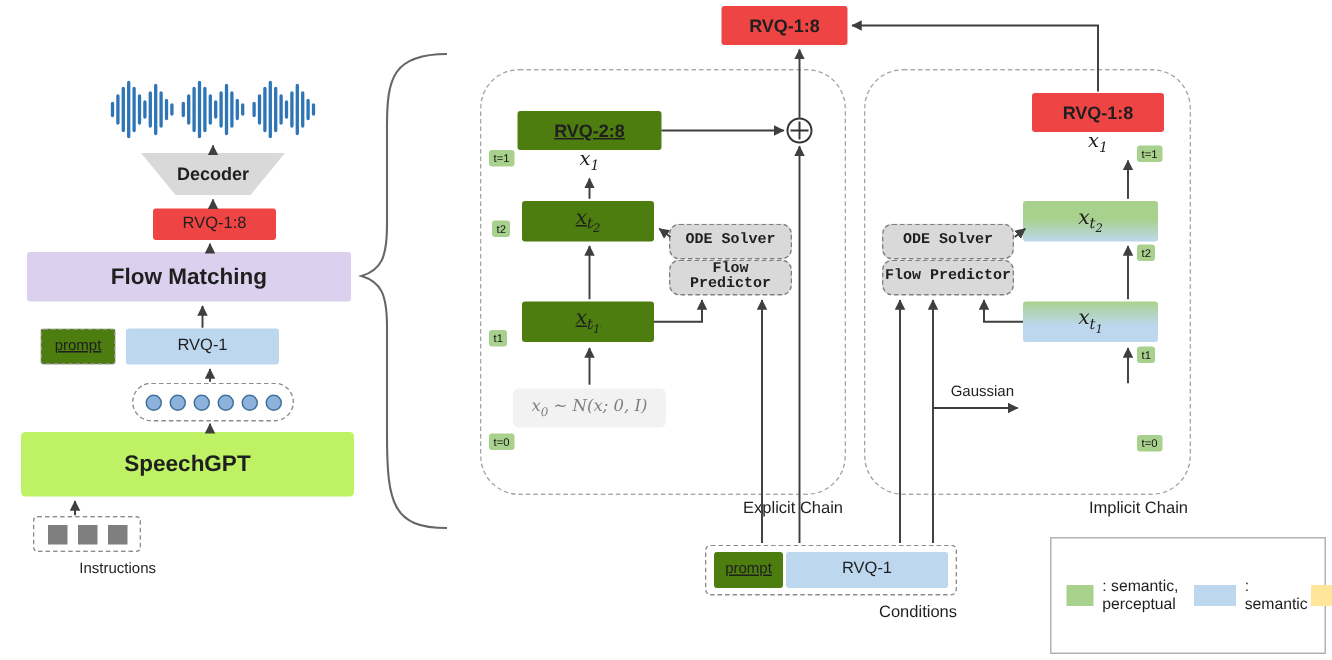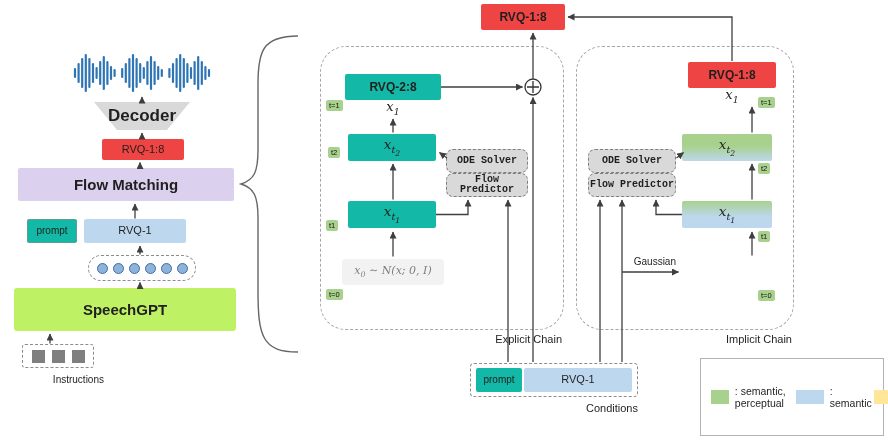--- a/index.html
+++ b/index.html
@@ -1,21 +1,21 @@
 <!DOCTYPE html>
 <html><head>
 <meta charset="utf-8">
 <style>
   html,body{margin:0;padding:0;background:#fff;}
   #canvas{position:relative;width:888px;height:440px;background:#fff;overflow:hidden;
           font-family:"Liberation Sans",sans-serif;color:#1f1f1f;}
   .box{position:absolute;box-sizing:border-box;display:flex;align-items:center;justify-content:center;
        text-align:center;z-index:1;border-radius:2px;line-height:1.05;}
   .green{background:#ef4444;}
-  .yellow{background:#14b8a6;}
+  .yellow{background:#4d7c0f;text-decoration:underline;}
   .blue{background:#bdd7ee;}
   .purple{background:#dbd0ee;}
   .grayfill{background:#d9d9d9;}
   .speech{background:#bef264;}
   .dashed{border:1.2px dashed #8c8c8c;}
   .panel{position:absolute;border:1.6px dashed #a6a6a6;border-radius:26px;z-index:0;}
   .tag{position:absolute;background:#a9d18e;font-size:7.5px;padding:1px 3px;border-radius:2px;z-index:2;
        font-family:"Liberation Sans",sans-serif;color:#111;}
   .math{font-family:"DejaVu Serif",serif;font-style:italic;}
   .math sub{font-size:.72em;}
@@ -33,21 +33,21 @@
   .swatch{width:30px;height:14px;display:inline-block;}
   .grad2{background:linear-gradient(180deg,#a9d18e 0%,#a9d18e 45%,#bdd7ee 100%);}
   .grad1{background:linear-gradient(180deg,#a9d18e 0%,#bdd7ee 60%);}
   .x0gray{background:#f2f2f2;color:#7f7f7f;border-radius:4px;}
 </style>
 </head>
 <body>
 
 <div id="canvas">
 
-  <div class="box grayfill trap" style="left:94px;top:102px;width:96px;height:28px;font-weight:bold;font-size:17px;">
+  <div class="box grayfill trap" style="left:94px;top:102px;width:96px;height:28px;font-weight:bold;font-size:12px;">
     <span>Decoder</span>
   </div>
 
   <div class="box green" style="left:102px;top:139px;width:82px;height:21px;font-size:11px;">
     <span>RVQ-1:8</span>
   </div>
 
   <div class="box purple" style="left:18px;top:168px;width:216px;height:33px;font-weight:bold;font-size:15px;">
     <span>Flow Matching</span>
   </div>

